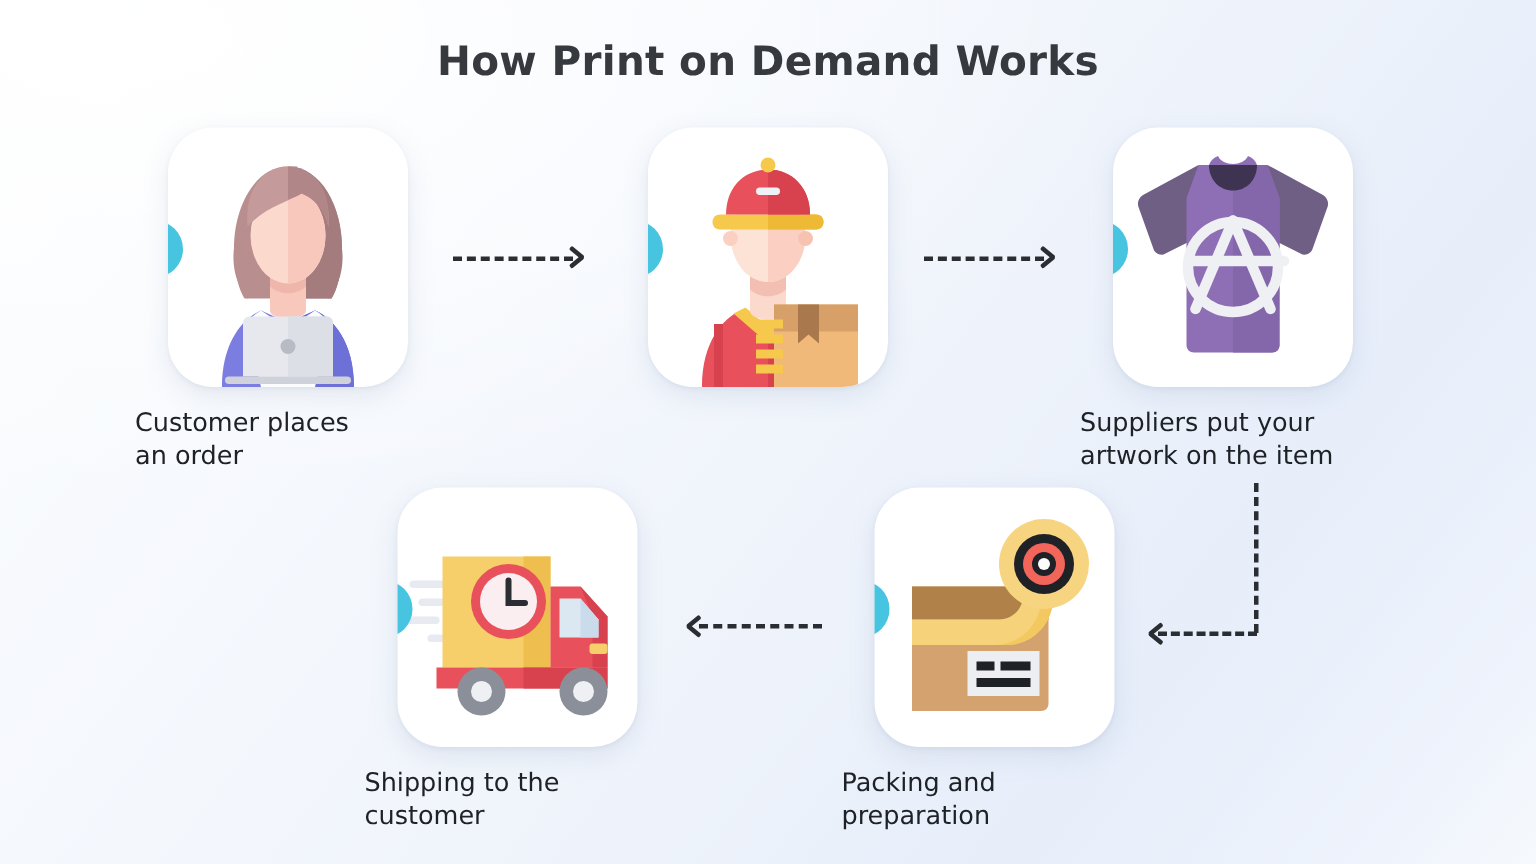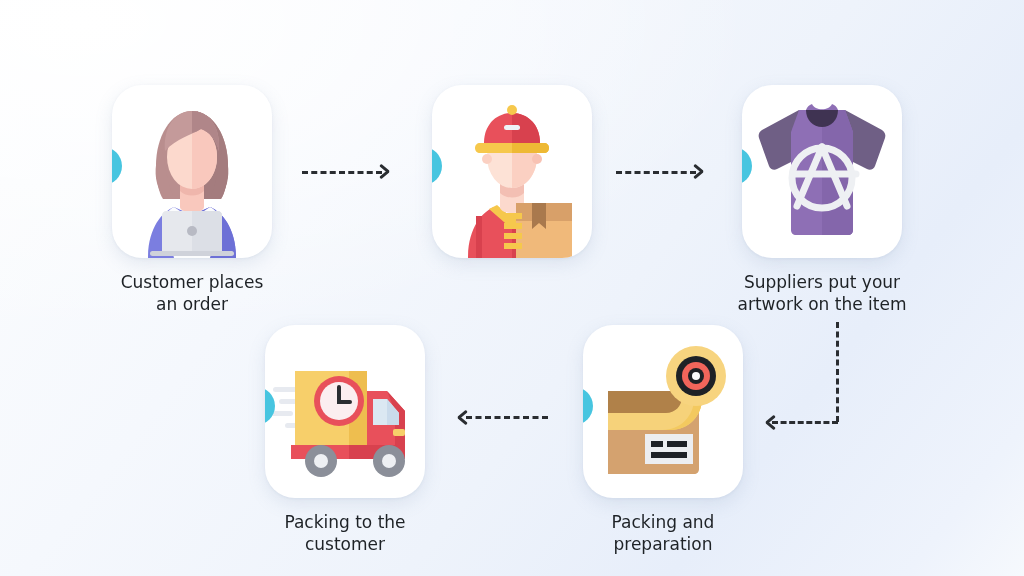--- a/index.html
+++ b/index.html
@@ -32,21 +32,21 @@
     overflow:hidden;
   }
   .badge{
     position:absolute;left:-28px;top:62px;width:38px;height:38px;border-radius:50%;
     background:#47c5e0;color:#1d2126;
     font-size:18px;font-weight:bold;
     display:flex;align-items:center;justify-content:center;
     z-index:5;
   }
   .caption{
-    margin-top:13px;width:204px;margin-left:-22px;text-align:center;
+    margin-top:13px;width:204px;margin-left:-22px;text-align:left;
     font-size:17px;line-height:22px;color:#1e2226;
     white-space:pre-line;
   }
 
   .art{position:absolute;left:0;top:0;width:160px;height:173px;}
 
   
   .conn{position:absolute;}
   .dash-h{
     position:absolute;height:0;border-top:3px dashed #2a2d31;
@@ -61,20 +61,21 @@
   .head.right::before{transform:rotate(40deg);left:0;top:3px;}
   .head.right::after{transform:rotate(-40deg);left:0;top:9px;}
   .head.left::before{transform:rotate(-40deg);left:0;top:3px;}
   .head.left::after{transform:rotate(40deg);left:0;top:9px;}
 </style>
 </head>
 <body>
 
 <div id="stage">
 
+  <div id="title">How Print on Demand Works</div>
 
   <div class="step" style="left:112px;top:85px;">
     <div class="card">
       <svg class="art" viewBox="0 0 160 173">
 
         <path d="M44 80c0-27 14-54 36-54s36 27 36 54c0 16-3 28-7 34H51c-4-6-7-18-7-34z" fill="#b98e8e"></path>
         <path d="M80 26c22 0 36 27 36 54 0 16-3 28-7 34H86V26z" fill="#a47c7e"></path>
 
         <path d="M36 173c0-30 14-46 26-51l18 8 18-8c12 5 26 21 26 51z" fill="#7b7ee0"></path>
         <path d="M98 122c12 5 26 21 26 51H80v-43z" fill="#6d70d6"></path>
@@ -217,21 +218,21 @@
         <circle cx="56" cy="136" r="7" fill="#eef0f3"></circle>
         <circle cx="124" cy="136" r="16" fill="#8b8f99"></circle>
         <circle cx="124" cy="136" r="7" fill="#eef0f3"></circle>
 
         <circle cx="74" cy="76" r="25" fill="#e8505b"></circle>
         <circle cx="74" cy="76" r="19" fill="#fbeef0"></circle>
         <path d="M74 62v15h11" stroke="#2a2d31" stroke-width="4" stroke-linecap="round" fill="none"></path>
       </svg>
       <div class="badge">5</div>
     </div>
-    <div class="caption">Packing to the
+    <div class="caption">Shipping to the
 customer</div>
   </div>
 
   <div class="conn">
     <div class="dash-h" style="left:302px;top:171px;width:80px;"></div>
     <div class="head right" style="left:379px;top:164px;"></div>
   </div>
 
   <div class="conn">
     <div class="dash-h" style="left:616px;top:171px;width:80px;"></div>

